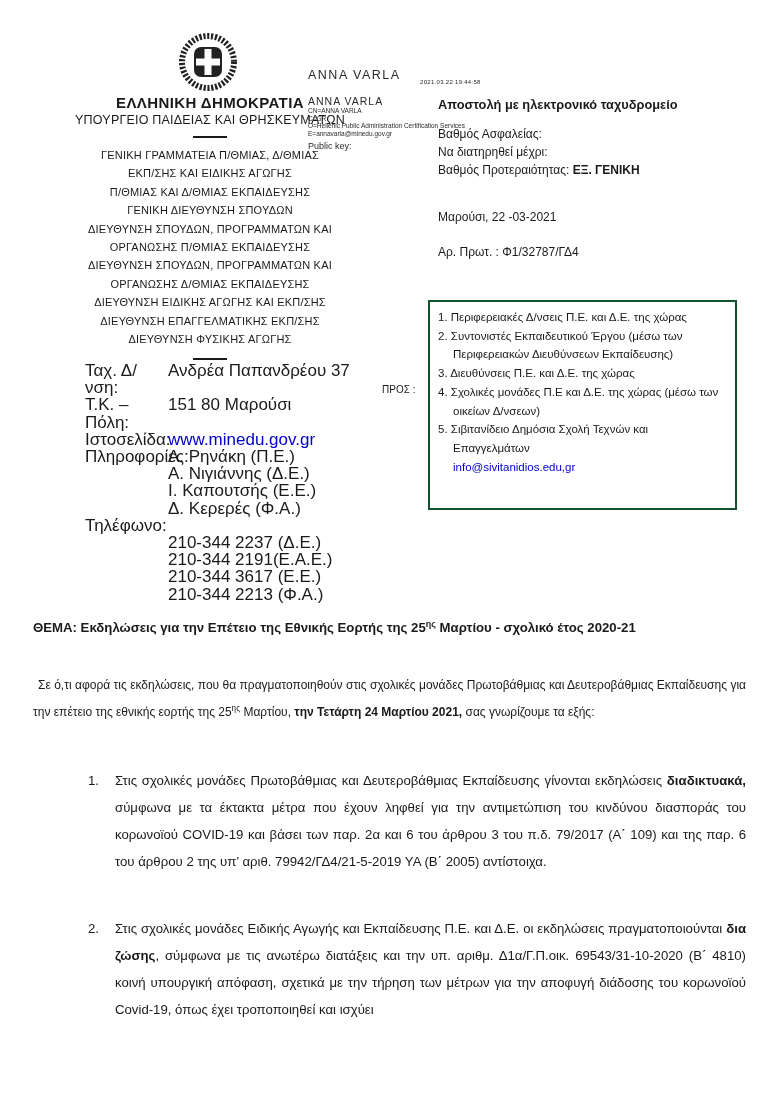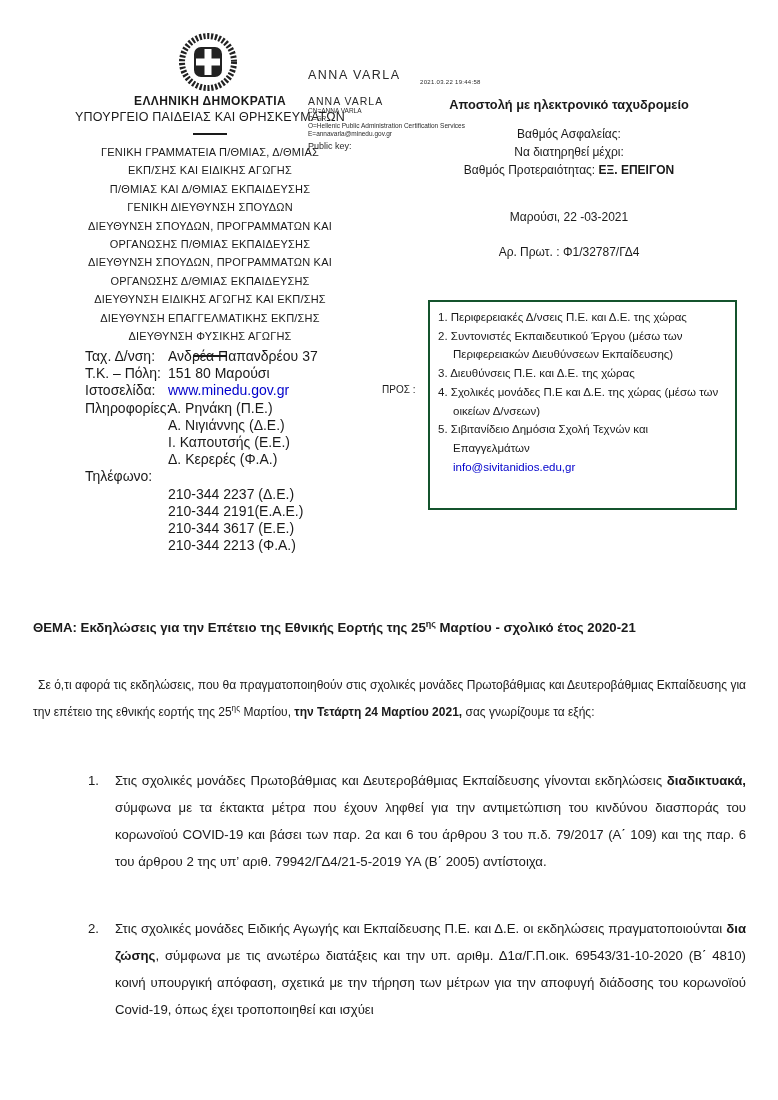--- a/index.html
+++ b/index.html
@@ -6,40 +6,40 @@
   body{
     width:778px;height:1100px;position:relative;background:#ffffff;
     font-family:"Liberation Sans","DejaVu Sans",sans-serif;color:#1a1a1a;
     overflow:hidden;-webkit-font-smoothing:antialiased;
   }
   .abs{position:absolute;}
   .b{font-weight:700;}
   sup{font-size:.68em;line-height:0;}
   
   .hdr-col{left:40px;top:94px;width:340px;text-align:center;}
-  .republic{font-size:12px;font-weight:700;letter-spacing:.4px;}
+  .republic{font-size:15px;font-weight:700;letter-spacing:.4px;}
   .ministry{font-size:12.5px;letter-spacing:.2px;margin-top:2px;}
   .sep{width:34px;border-top:2px solid #1a1a1a;margin:9px auto 8px auto;}
   .dept{font-size:11px;line-height:18.4px;letter-spacing:.2px;}
   .sep2{width:34px;border-top:2px solid #1a1a1a;margin:10px auto 0 auto;}
   
   .sig{left:308px;top:68px;width:260px;}
   .sig-name-lg{font-size:12.5px;letter-spacing:1.5px;color:#2a2a2a;}
   .sig-name-sm{font-size:10.5px;letter-spacing:1px;color:#2a2a2a;margin-top:13px;}
   .sig-tiny{font-size:6.5px;line-height:7.5px;color:#2a2a2a;white-space:nowrap;}
   .sig-pk{font-size:9px;margin-top:4px;color:#2a2a2a;}
   .sig-ts{left:420px;top:79px;font-size:6px;color:#2a2a2a;letter-spacing:.3px;}
   
-  .meta{left:409px;top:97px;width:320px;font-size:12px;text-align:center;}
+  .meta{left:438px;top:97px;width:320px;font-size:12px;}
   .meta .delivery{font-size:12.8px;font-weight:700;margin-bottom:13px;}
   .meta .mline{line-height:18px;}
   .meta .place{margin-top:29px;line-height:18px;}
   .meta .proto{margin-top:17px;line-height:18px;}
   
-  .contact{left:85px;top:348px;width:300px;font-size:14px;}
+  .contact{left:85px;top:362px;width:300px;font-size:17px;}
   .crow{display:flex;line-height:17.2px;}
   .clabel{width:83px;flex:none;}
   .cvalue{flex:1;}
   .link{color:#0000cc;}
   
   .pros-label{left:382px;top:384px;font-size:10px;}
   .rcpt-box{left:428px;top:300px;width:289px;height:194px;border:2px solid #14532d;
             padding:6px 8px;font-size:11.5px;line-height:18.7px;}
   .rcpt{padding-left:15px;text-indent:-15px;}
   .rcpt-email{padding-left:15px;}
@@ -94,21 +94,21 @@
   <div class="sig-tiny">O=Hellenic Public Administration Certification Services</div>
   <div class="sig-tiny">E=annavarla@minedu.gov.gr</div>
   <div class="sig-pk">Public key:</div>
 </div>
 <div class="abs sig-ts">2021.03.22 19:44:58</div>
 
 <div class="abs meta">
   <div class="delivery">Αποστολή με ηλεκτρονικό ταχυδρομείο</div>
   <div class="mline">Βαθμός Ασφαλείας:</div>
   <div class="mline">Να διατηρηθεί μέχρι:</div>
-  <div class="mline"><span>Βαθμός Προτεραιότητας: </span><span class="b">ΕΞ. ΕΠΕΙΓΟΝ</span></div>
+  <div class="mline"><span>Βαθμός Προτεραιότητας: </span><span class="b">ΕΞ. ΓΕΝΙΚΗ</span></div>
   <div class="place">Μαρούσι, 22 -03-2021</div>
   <div class="proto">Αρ. Πρωτ. : Φ1/32787/ΓΔ4</div>
 </div>
 
 <div class="abs contact">
   <div class="crow">
       <span class="clabel">Ταχ. Δ/νση:</span>
       <span class="cvalue">Ανδρέα Παπανδρέου 37</span>
     </div>
   <div class="crow">

